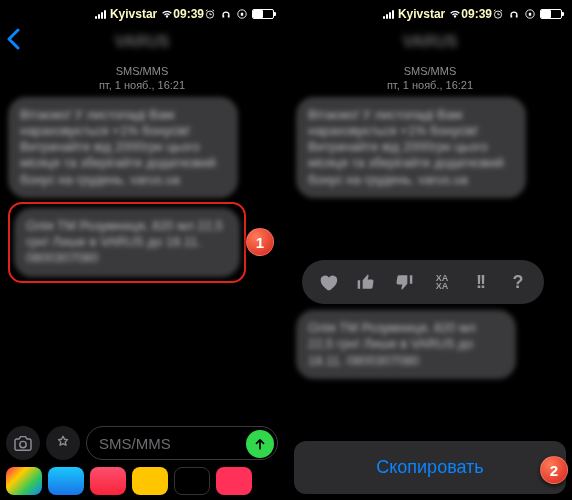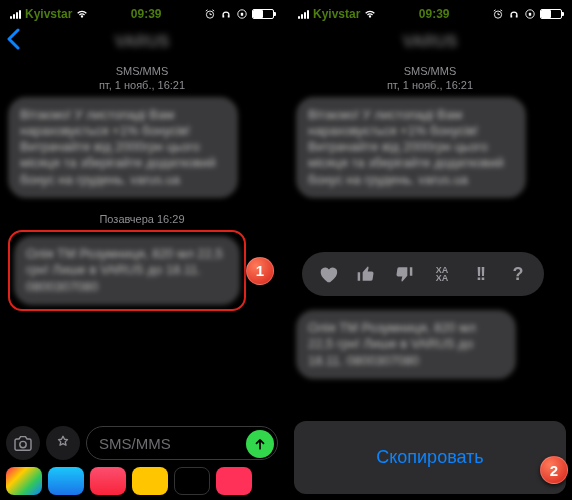--- a/index.html
+++ b/index.html
@@ -1,20 +1,20 @@
 <!DOCTYPE html>
 <html><head>
 <meta charset="utf-8">
 <style>
   * { box-sizing: border-box; margin: 0; padding: 0; font-family: -apple-system, "SF Pro", "Helvetica Neue", Arial, sans-serif; }
   html, body { background:#000; }
   body { width:572px; height:500px; display:flex; gap:4px; }
   .screen { position:relative; flex:1; background:#000; overflow:hidden; }
   
-  .status { display:flex; align-items:center; justify-content:space-between; padding:4px 10px 0 10px; font-size:12px; color:#4d7c0f; font-weight:600; height:24px; }
+  .status { display:flex; align-items:center; justify-content:flex-end; padding:4px 10px 0 10px; font-size:12px; color:#fef9c3; font-weight:600; height:24px; }
   .sleft, .sright { display:flex; align-items:center; gap:4px; }
   .signal { display:flex; align-items:flex-end; gap:1px; }
   .signal i { display:block; width:2px; background:#fff; border-radius:1px;}
   .signal i:nth-child(1){height:3px;} .signal i:nth-child(2){height:5px;} .signal i:nth-child(3){height:7px;} .signal i:nth-child(4){height:9px;}
   .battery { width:22px; height:10px; border:1px solid #fff; border-radius:2px; position:relative; }
   .battery::after { content:''; position:absolute; right:-3px; top:2px; width:2px; height:4px; background:#fff; border-radius:0 1px 1px 0; }
   .battery i { display:block; height:100%; width:50%; background:#fff; border-radius:1px; }
   .ico { width:12px; height:12px; display:inline-block; }
   
   .nav { display:flex; align-items:center; justify-content:center; height:36px; position:relative; padding:0 6px; }
@@ -27,21 +27,21 @@
   .selected { border:2px solid #e2231a; border-radius:14px; padding:4px; margin-right:30px; position:relative; }
   .selected .bubble { max-width:none; }
   
   .badge { position:absolute; width:28px; height:28px; border-radius:50%; background: radial-gradient(circle at 35% 30%, #ff7a59, #d6231a); border:1px solid #fff3; box-shadow:0 2px 4px #000a; color:#fff; font-weight:700; font-size:15px; display:flex; align-items:center; justify-content:center; }
   
   .react { position:absolute; left:14px; background:#2c2c2e; border-radius:24px; display:flex; align-items:center; gap:14px; padding:10px 14px; color:#9a9aa0; font-size:18px; font-weight:700; }
   .react span { display:flex; align-items:center; justify-content:center; width:24px; height:24px; }
   .xaxa { font-size:9px; line-height:0.9; }
   
   .sheet { position:absolute; left:6px; right:6px; bottom:6px; display:flex; flex-direction:column; gap:6px; }
-  .sheet button { width:100%; border:none; border-radius:12px; padding:26px; font-size:18px; background:#2c2c2e; color:#0a84ff; }
+  .sheet button { width:100%; border:none; border-radius:12px; padding:16px; font-size:18px; background:#2c2c2e; color:#0a84ff; }
   .sheet .boxed { border:2px solid #e2231a; }
   
   .compose { position:absolute; left:0; right:0; bottom:0; padding:4px 6px 2px 6px; }
   .composeRow { display:flex; align-items:center; gap:6px; }
   .rbtn { width:34px; height:34px; border-radius:50%; background:#1c1c1e; display:flex; align-items:center; justify-content:center; color:#8f8f95; font-size:16px; }
   .input { flex:1; height:34px; border-radius:17px; border:1px solid #3a3a3c; background:#000; color:#6d6d72; font-size:15px; display:flex; align-items:center; padding-left:12px; position:relative; }
   .send { position:absolute; right:3px; top:3px; width:28px; height:28px; border-radius:50%; background:#32d74b; display:flex; align-items:center; justify-content:center; color:#000; }
   .appbar { display:flex; gap:6px; margin-top:4px; height:34px; overflow:hidden; align-items:center; }
   .appbar .app { width:36px; height:28px; border-radius:8px; }
   svg { display:block; }
@@ -91,21 +91,20 @@
     </span>
     <span class="title">VARUS</span>
   </div>
 
   <div class="conv">
     <div class="meta">
       <div>SMS/MMS</div>
       <div>пт, 1 нояб., 16:21</div>
     </div>
     <div class="bubble">Вітаємо! У листопаді Вам нараховується +1% бонусів! Витрачайте від 2000грн цього місяця та зберігайте додатковий бонус на грудень. varus.ua</div>
-    <div class="meta" style="margin-top:10px;">Позавчера 16:29</div>
 
     <div class="selected">
       <div class="bubble">Олія ТМ Розумниця, 820 мл  22,5 грн! Лише в VARUS до 18.11. 0800307080</div>
       <div class="badge" style="right:-30px; top:50%; transform:translateY(-50%);">1</div>
     </div>
   </div>
 
   <div class="compose">
     <div class="composeRow">
       <div class="rbtn">
@@ -178,21 +177,21 @@
   </div>
 
   <div class="conv">
     <div class="meta">
       <div>SMS/MMS</div>
       <div>пт, 1 нояб., 16:21</div>
     </div>
     <div class="bubble">Вітаємо! У листопаді Вам нараховується +1% бонусів! Витрачайте від 2000грн цього місяця та зберігайте додатковий бонус на грудень. varus.ua</div>
   </div>
 
-  <div class="react" style="top:252px;">
+  <div class="react" style="top:260px;">
     <span>
         <svg width="22" height="22" viewBox="0 0 24 24">
           <path d="M12 21s-8-5-8-11a5 5 0 019-3 5 5 0 019 3c0 6-8 11-8 11z" fill="#9a9aa0"></path>
         </svg>
       </span>
     <span>
         <svg width="20" height="20" viewBox="0 0 24 24">
           <path d="M2 20h3V10H2v10zm19-9a2 2 0 00-2-2h-5l1-4V4a1 1 0 00-1-1l-6 7v10h10a2 2 0 002-2l1-7z" fill="#9a9aa0"></path>
         </svg>
       </span>

